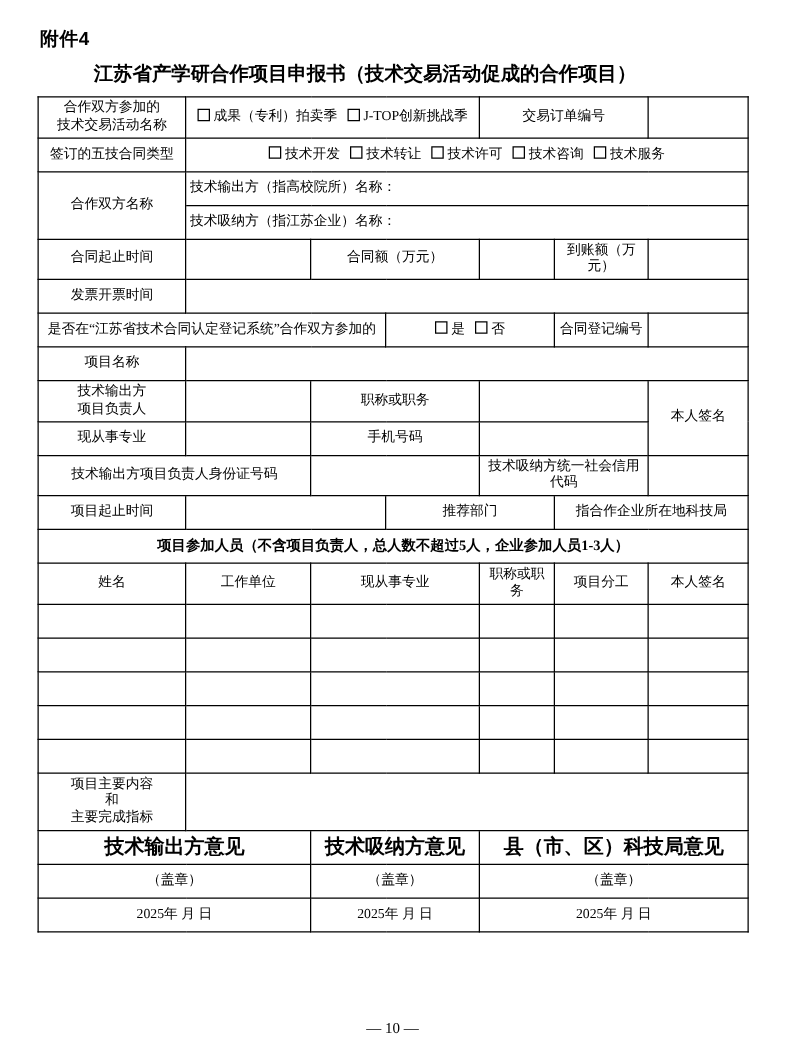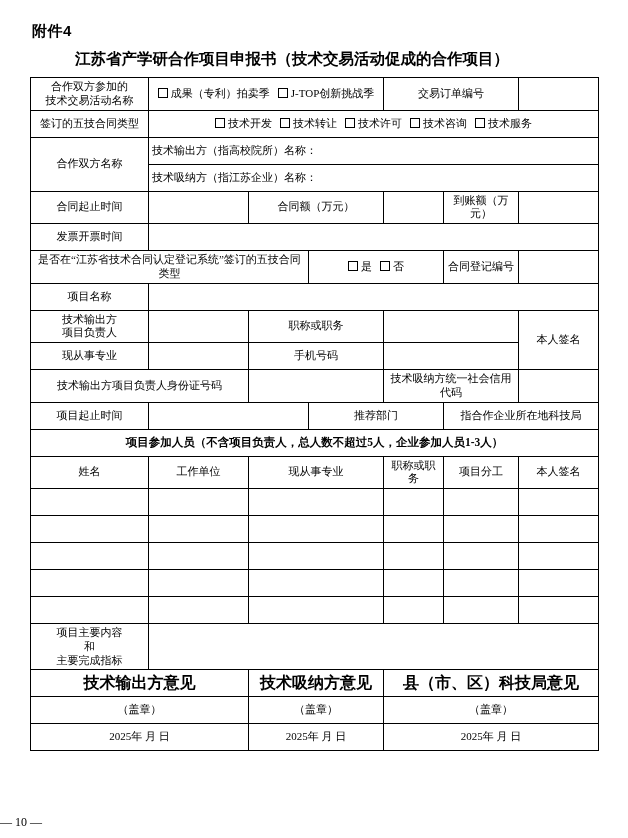--- a/index.html
+++ b/index.html
@@ -99,21 +99,21 @@
     font-size: 11px;
     height: 30px;
     vertical-align: top;
     padding-top: 4px;
   }
   .footer {
     position: absolute;
     bottom: 8px;
     left: 0;
     width: 628px;
-    text-align: left;
+    text-align: center;
     font-size: 12px;
     font-family: "Liberation Serif", serif;
   }
   .tall td { height: 26px; }
   .blank-row td { height: 25px; }
   .content-row td { height: 88px; margin-left: 35px; }
 </style>
 </head>
 <body>
 
@@ -179,21 +179,21 @@
       <td class="c">到账额（万元）</td>
       <td></td>
     </tr>
 
     <tr class="tall">
       <td class="c">发票开票时间</td>
       <td colspan="6"></td>
     </tr>
 
     <tr class="tall">
-      <td class="c" colspan="3">是否在“江苏省技术合同认定登记系统”签订的五技合同类型</td>
+      <td class="c" colspan="3">是否在“江苏省技术合同认定登记系统”合作双方参加的</td>
       <td class="c" colspan="2">
         <div class="grp">
           <span class="opt"><span class="cb"></span><span>是</span></span>
           <span class="opt"><span class="cb"></span><span>否</span></span>
         </div>
       </td>
       <td class="c">合同登记编号</td>
       <td></td>
     </tr>
 

